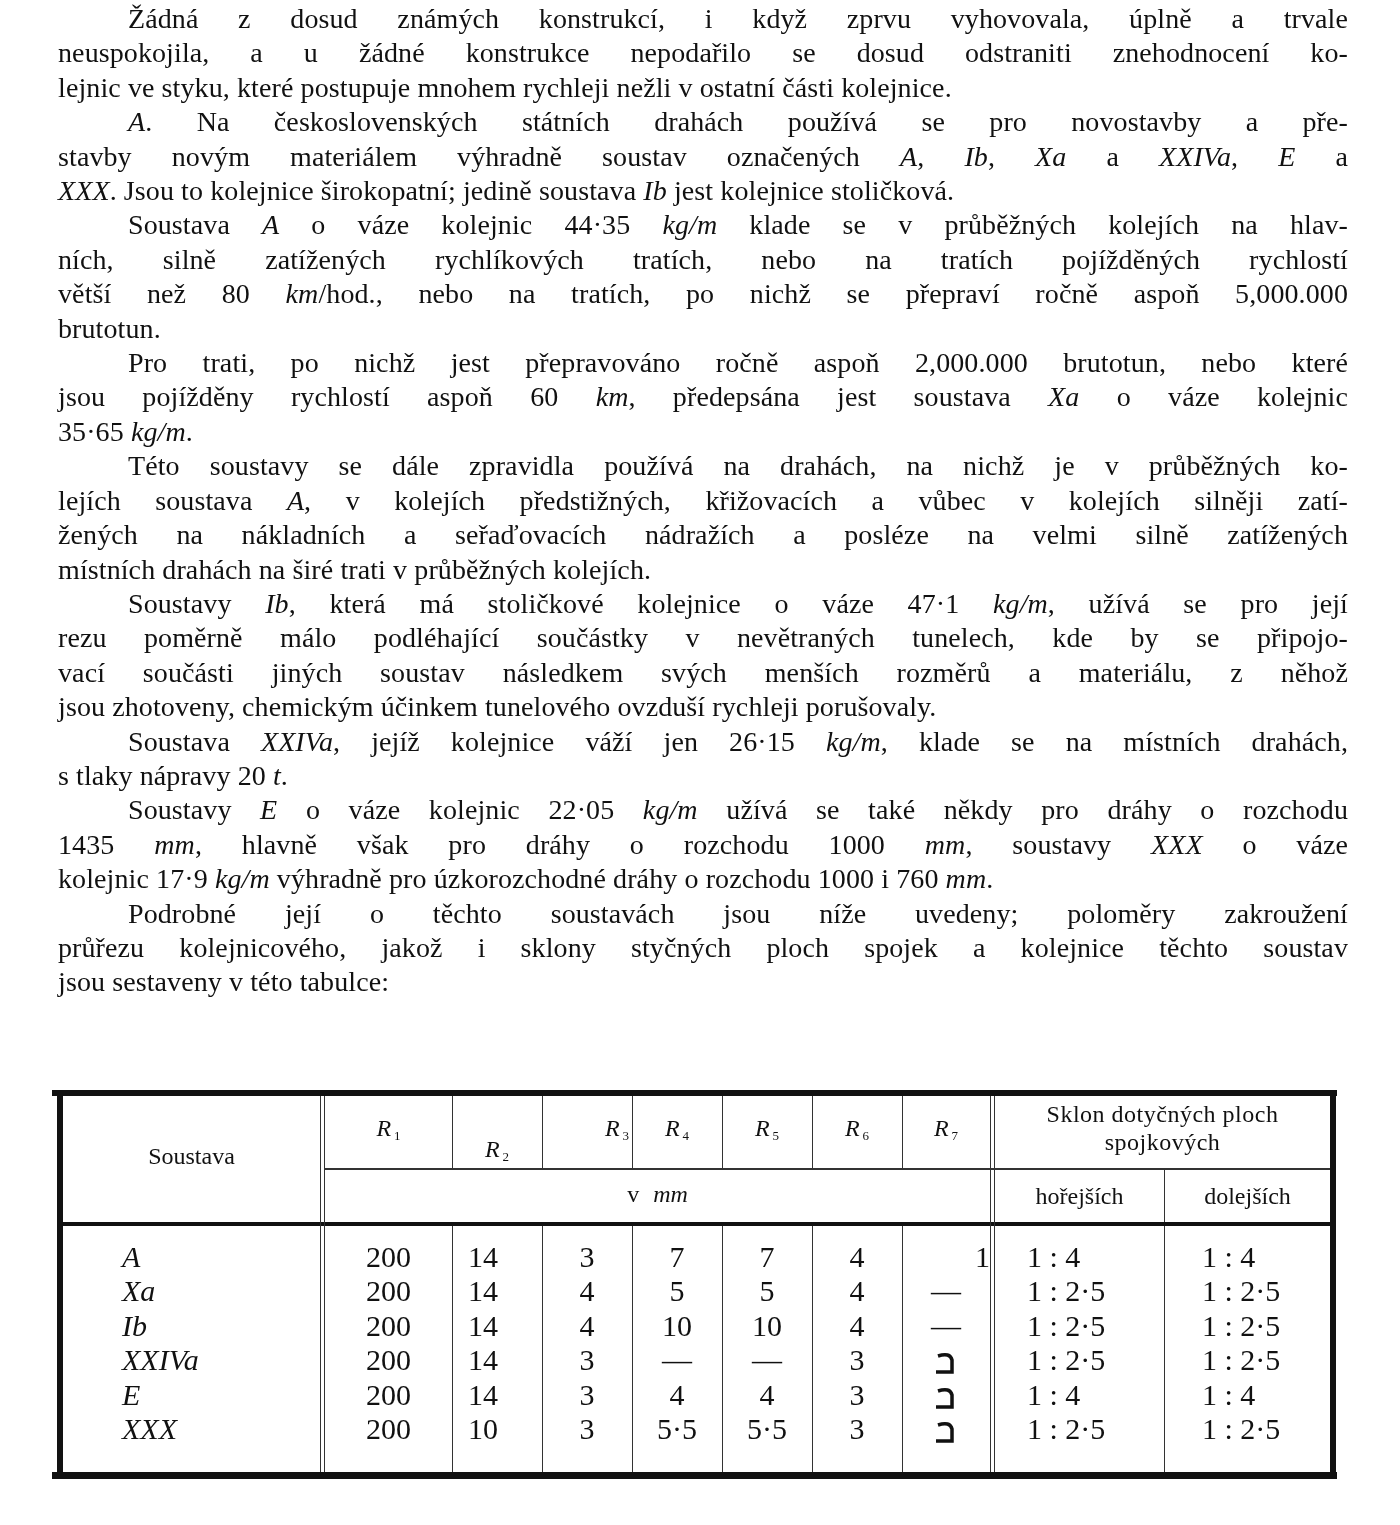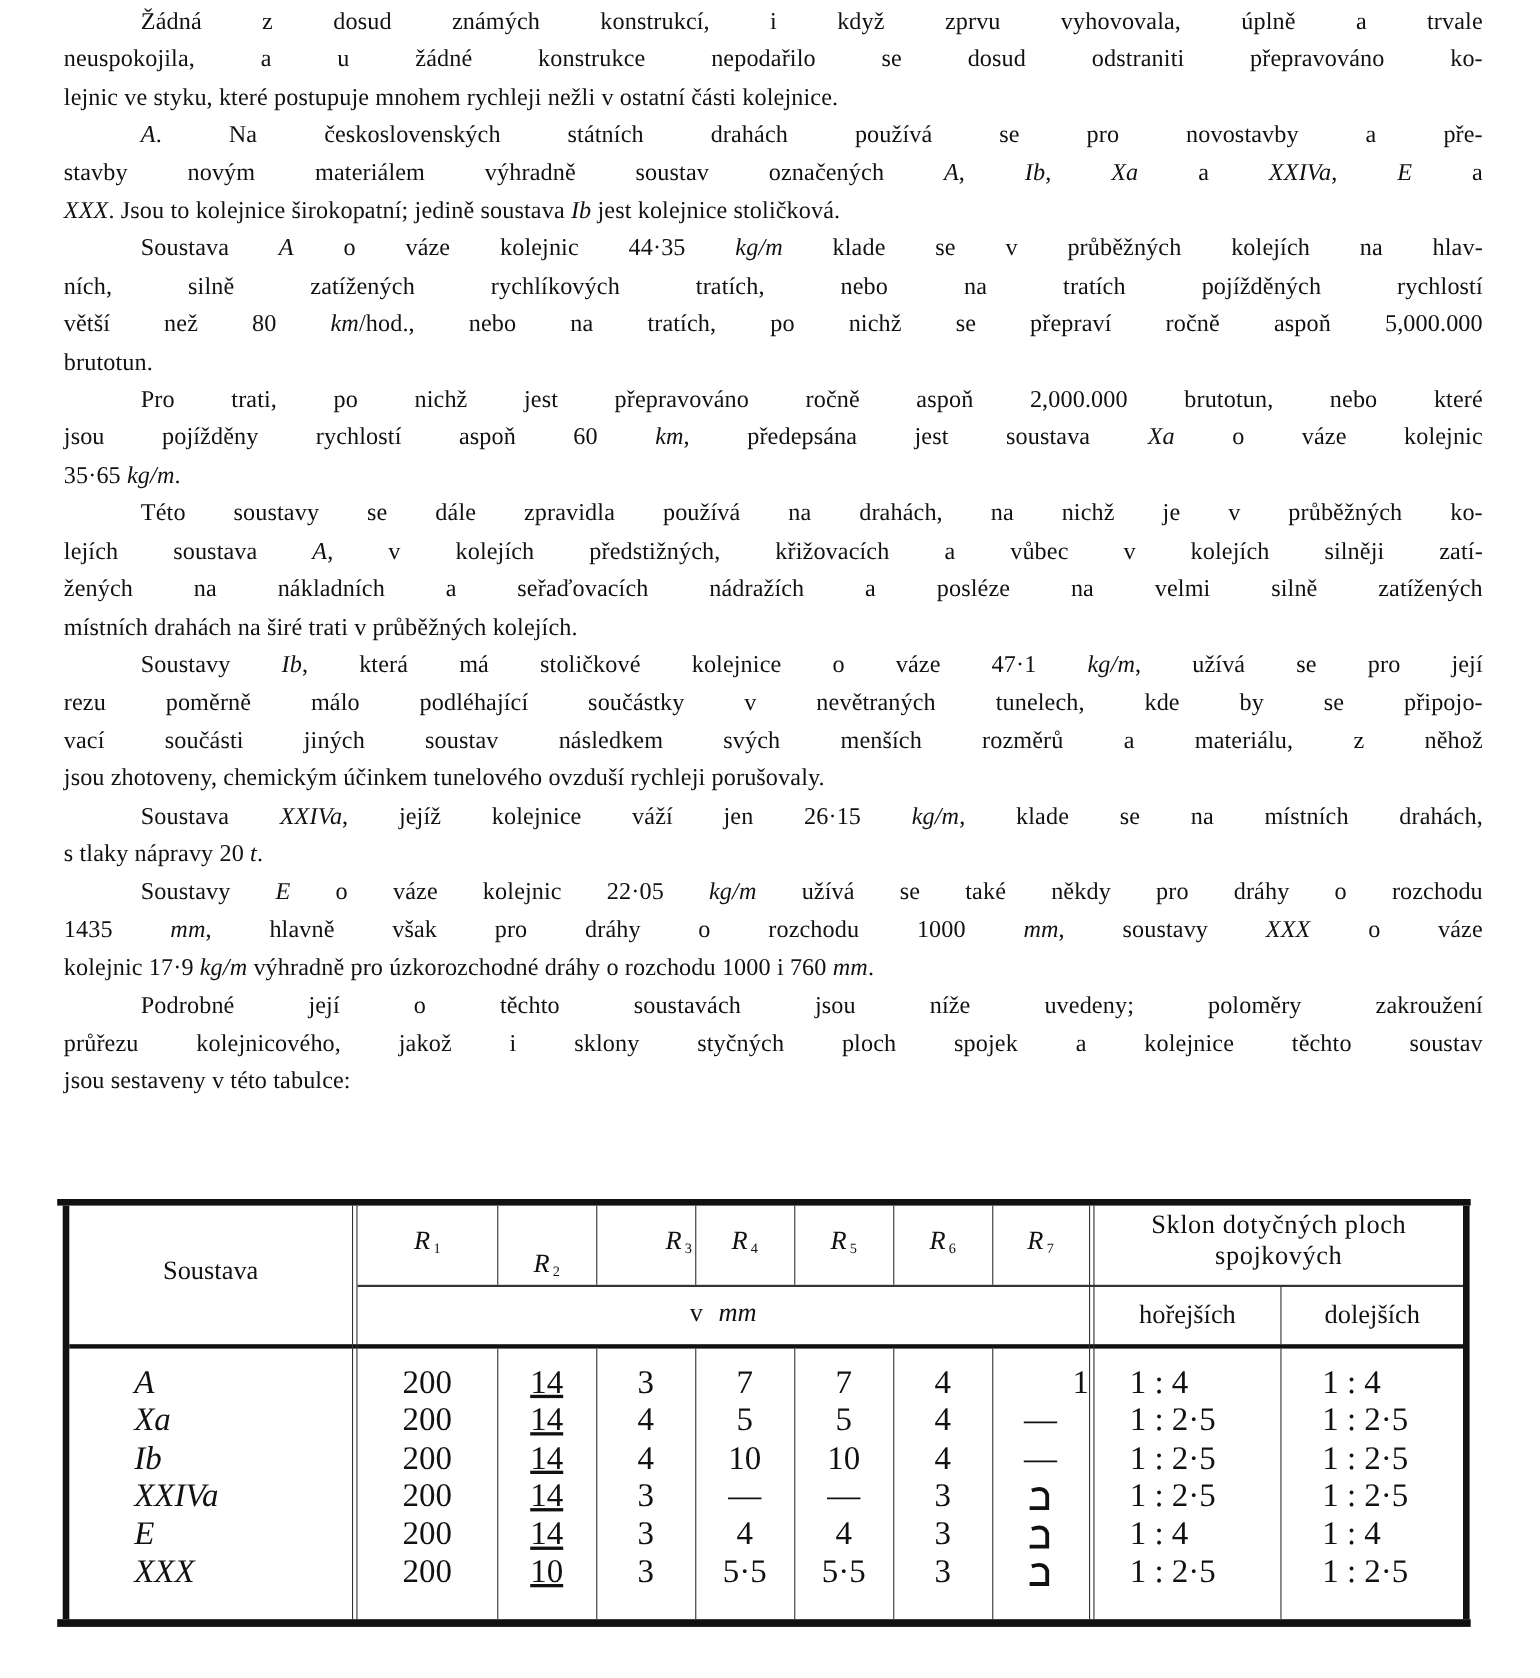--- a/index.html
+++ b/index.html
@@ -4,21 +4,21 @@
   <style>
     html, body { margin: 0; padding: 0; background: #ffffff; }
     body {
       width: 1400px; height: 1525px; position: relative; overflow: hidden;
       font-family: "DejaVu Serif", "Liberation Serif", serif;
       color: #111;
     }
     .page { position: absolute; left: 58px; top: 0; width: 1290px; }
     .text {
       font-family: "Liberation Serif", "DejaVu Serif", serif;
-      font-size: 22px; line-height: 34.4px; text-align: justify;
+      font-size: 28px; line-height: 34.4px; text-align: justify;
       letter-spacing: 0.1px; margin-top: 2px;
     }
     .line { display: block; white-space: nowrap; text-align-last: justify; text-align: justify; }
     .line.last { text-align-last: left; }
     .indent { padding-left: 70px; }
     i { font-style: italic; }
 
     
     .tbl {
       position: absolute; left: 52px; top: 1090px; width: 1285px; height: 390px;
@@ -41,21 +41,21 @@
     .c { text-align: center; }
     .l { text-align: left; }
     .hook { display: inline-block; width: 28px; height: 30px; vertical-align: middle; }
   </style>
 </head>
 <body>
 
 <div class="page">
   <div class="text" id="text-body">
       <span class="line indent">Žádná z dosud známých konstrukcí, i když zprvu vyhovovala, úplně a trvale</span>
-      <span class="line">neuspokojila, a u žádné konstrukce nepodařilo se dosud odstraniti přepravováno ko-</span>
+      <span class="line">neuspokojila, a u žádné konstrukce nepodařilo se dosud odstraniti znehodnocení ko-</span>
       <span class="line last">lejnic ve styku, které postupuje mnohem rychleji nežli v ostatní části kolejnice.</span>
       <span class="line indent"><i>A</i>. Na československých státních drahách používá se pro novostavby a pře-</span>
       <span class="line">stavby novým materiálem výhradně soustav označených <i>A</i>, <i>Ib</i>, <i>Xa</i> a <i>XXIVa</i>, <i>E</i> a</span>
       <span class="line last"><i>XXX</i>. Jsou to kolejnice širokopatní; jedině soustava <i>Ib</i> jest kolejnice stoličková.</span>
       <span class="line indent">Soustava <i>A</i> o váze kolejnic 44·35 <i>kg/m</i> klade se v průběžných kolejích na hlav-</span>
       <span class="line">ních, silně zatížených rychlíkových tratích, nebo na tratích pojížděných rychlostí</span>
       <span class="line">větší než 80 <i>km</i>/hod., nebo na tratích, po nichž se přepraví ročně aspoň 5,000.000</span>
       <span class="line last">brutotun.</span>
       <span class="line indent">Pro trati, po nichž jest přepravováno ročně aspoň 2,000.000 brutotun, nebo které</span>
       <span class="line">jsou pojížděny rychlostí aspoň 60 <i>km</i>, předepsána jest soustava <i>Xa</i> o váze kolejnic</span>
@@ -139,21 +139,21 @@
         <div style="font-style: italic;">XXX</div>
       </div>
       <div class="body-col c" style="left: 273px; width: 127px;">
         <div>200</div>
         <div>200</div>
         <div>200</div>
         <div>200</div>
         <div>200</div>
         <div>200</div>
       </div>
-      <div class="body-col c" style="left: 400px; width: 90px; text-decoration: underline;">
+      <div class="body-col c" style="left: 386px; width: 90px;">
         <div>14</div>
         <div>14</div>
         <div>14</div>
         <div>14</div>
         <div>14</div>
         <div>10</div>
       </div>
       <div class="body-col c" style="left: 490px; width: 90px;">
         <div>3</div>
         <div>4</div>

